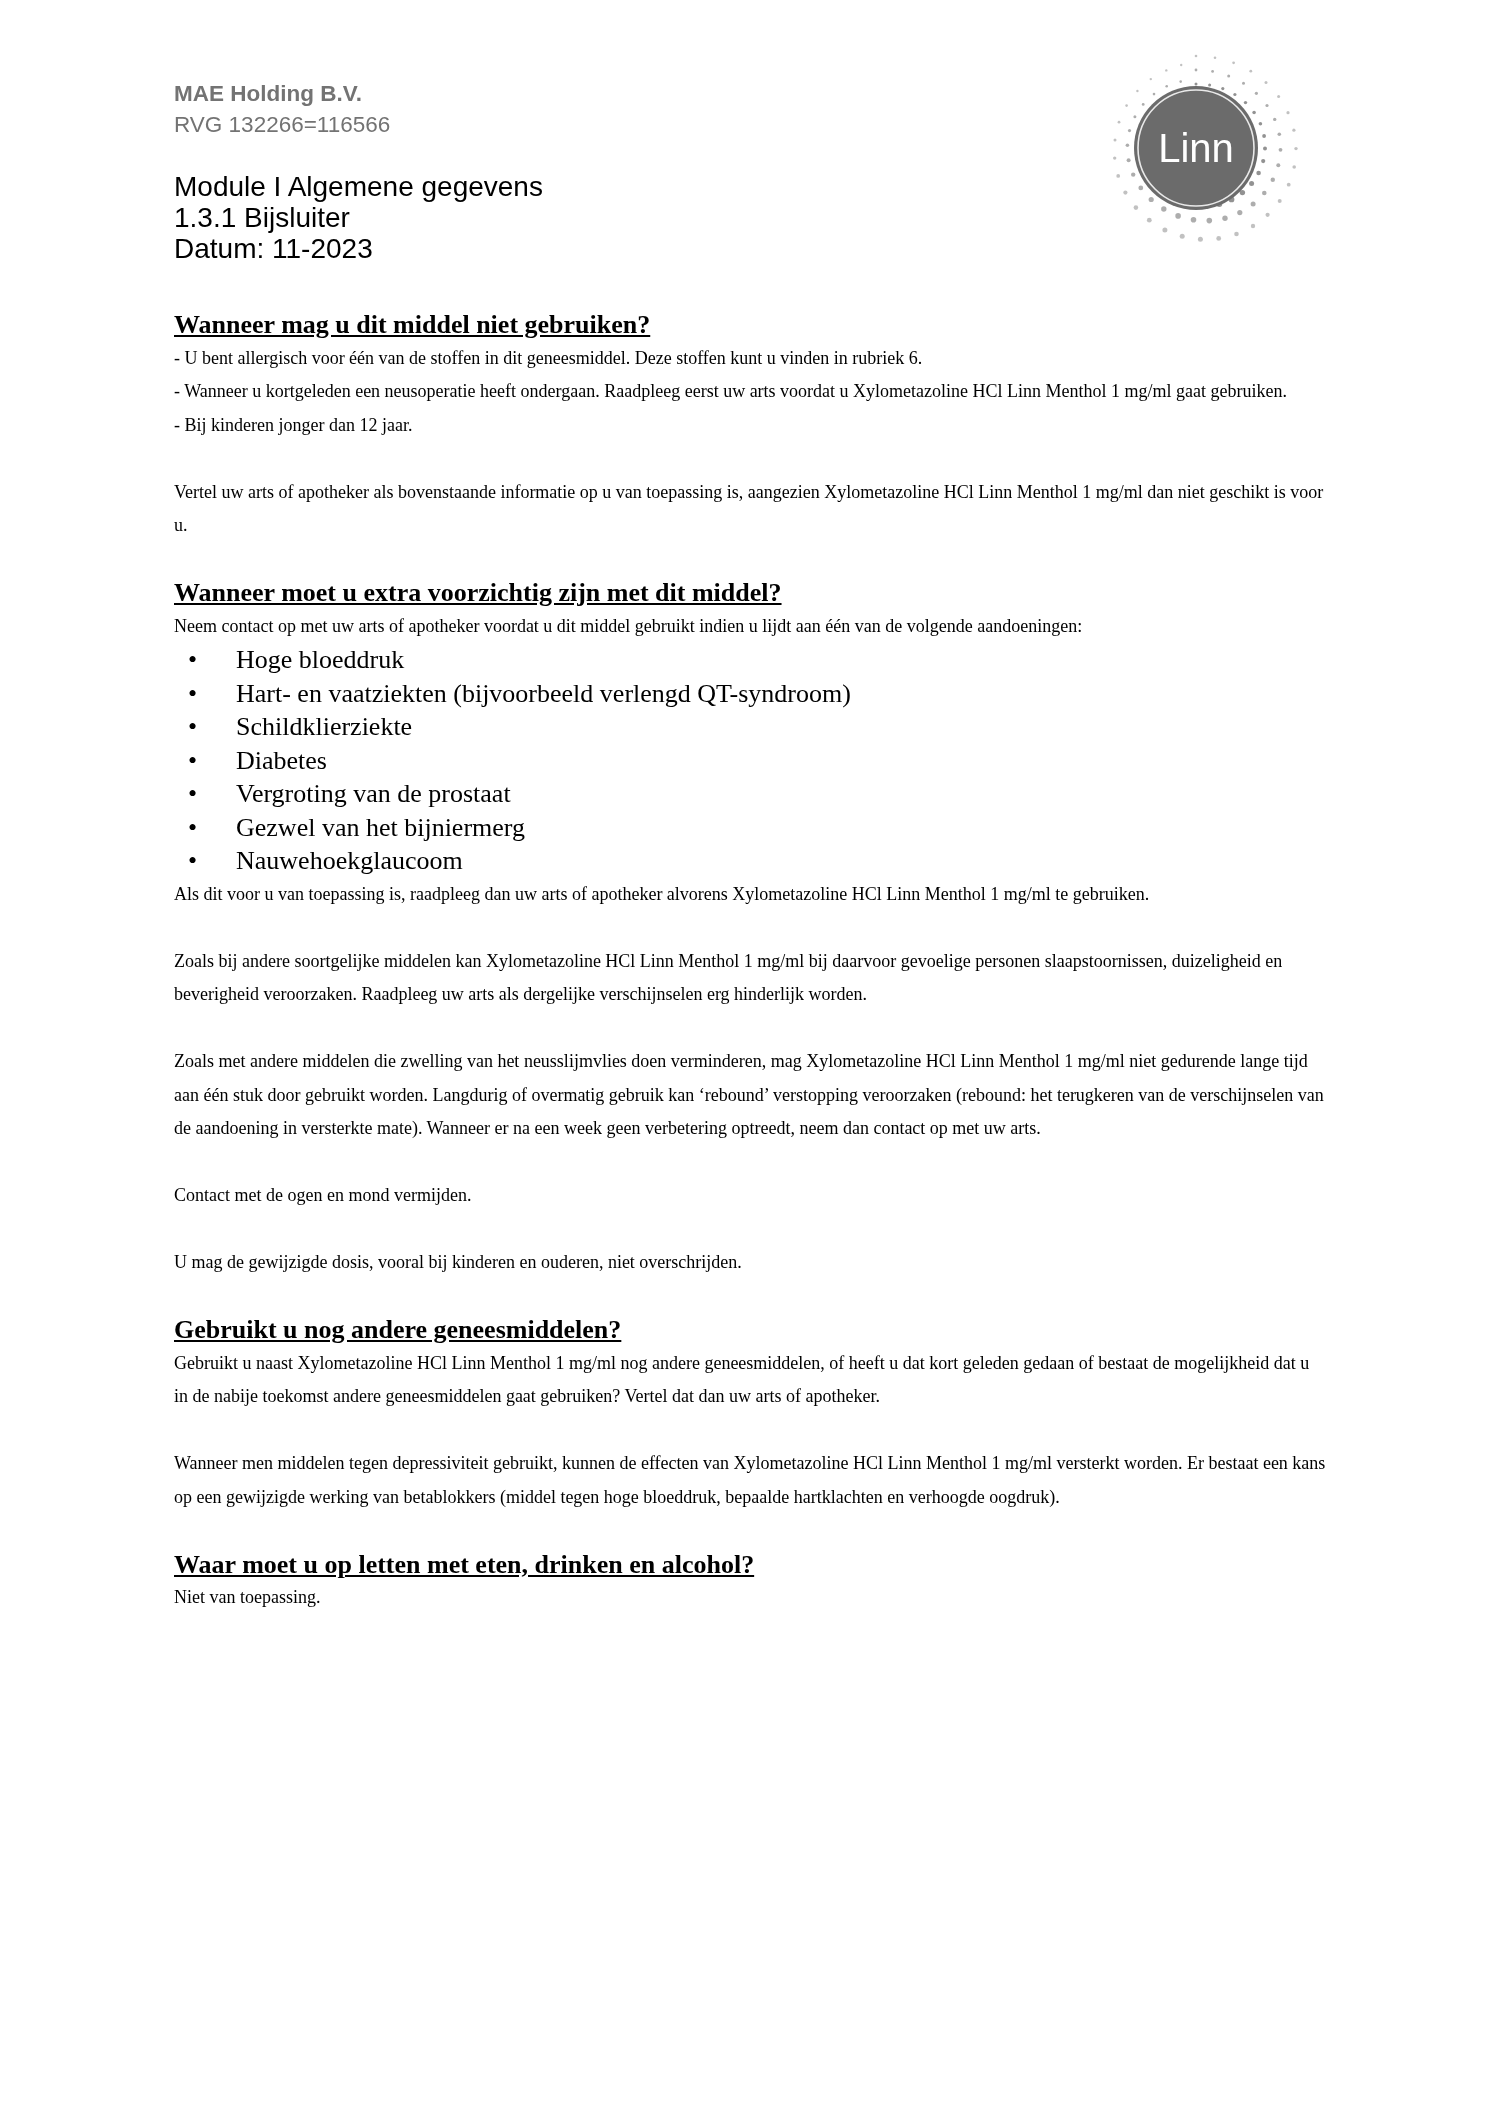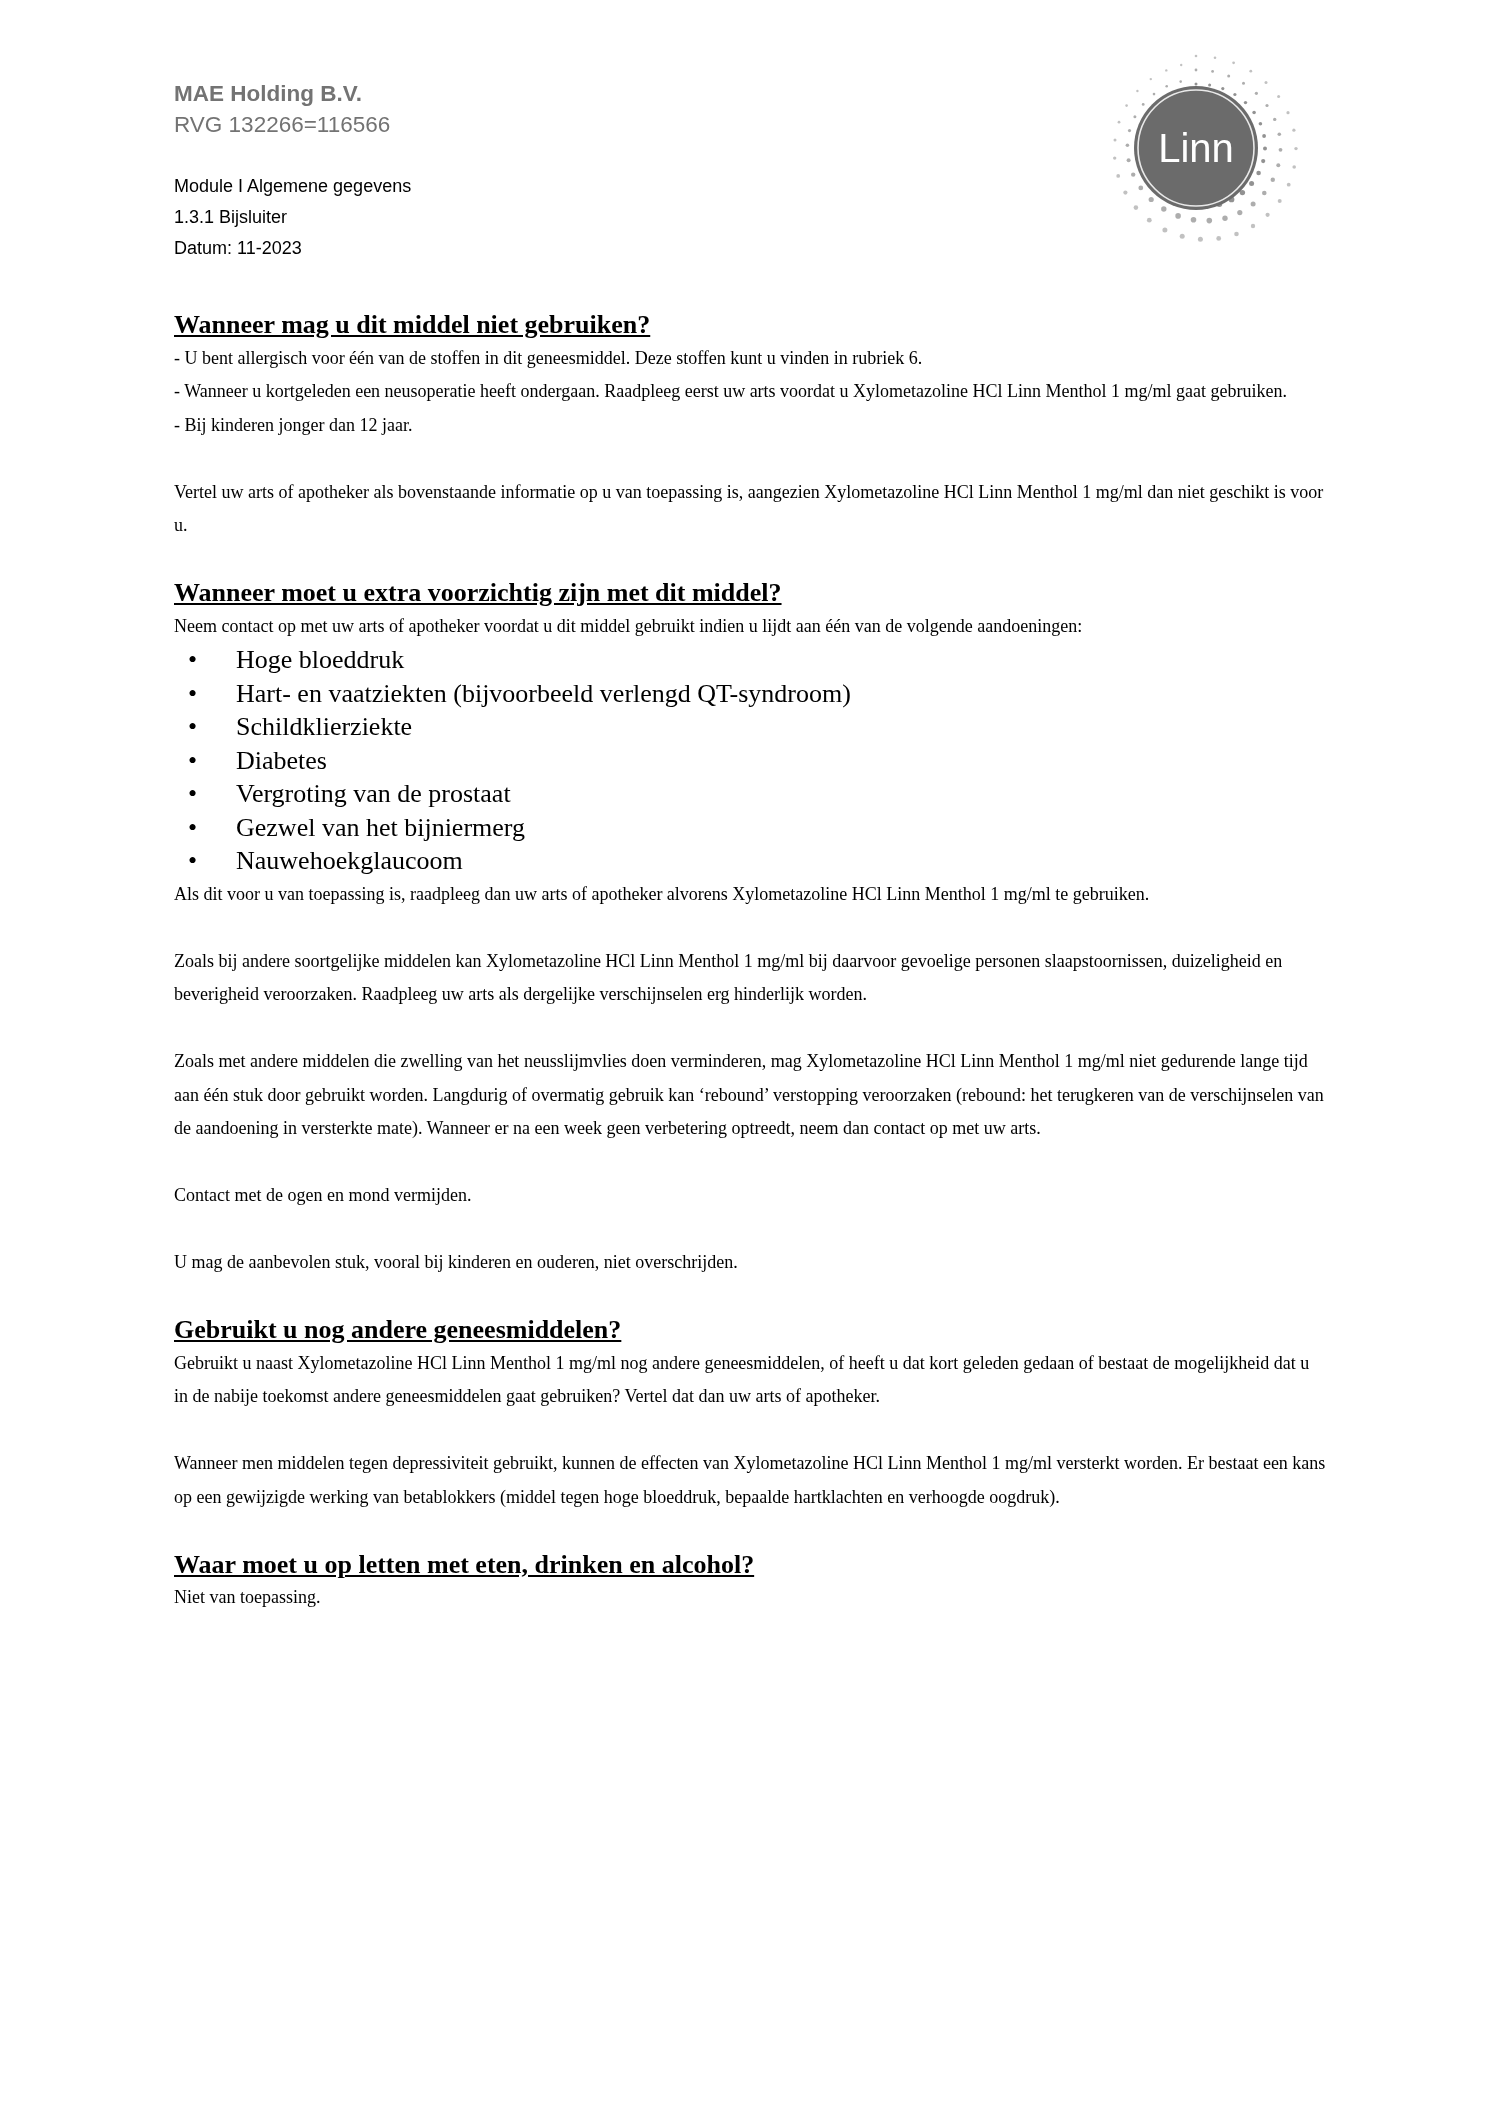--- a/index.html
+++ b/index.html
@@ -39,21 +39,21 @@
     color: #737373;
   }
   .doc-header .hdr-bold {
     font-weight: bold;
   }
   .doc-header .hdr-line {
     white-space: nowrap;
   }
   .meta-block {
     font-family: "Liberation Sans", "DejaVu Sans", sans-serif;
-    font-size: 18px;
+    font-size: 28px;
     line-height: 31px;
     margin-top: 31px;
   }
 
   
   .logo-wrap {
     position: absolute;
     left: 1090px;
     top: 48px;
     width: 212px;
@@ -250,21 +250,21 @@
         <li><span class="bullet-dot">•</span><span>Nauwehoekglaucoom</span></li>
       </ul>
       <div class="para">Als dit voor u van toepassing is, raadpleeg dan uw arts of apotheker alvorens Xylometazoline HCl Linn Menthol 1 mg/ml te gebruiken.</div>
       <div class="gap"></div>
       <div class="para">Zoals bij andere soortgelijke middelen kan Xylometazoline HCl Linn Menthol 1 mg/ml bij daarvoor gevoelige personen slaapstoornissen, duizeligheid en beverigheid veroorzaken. Raadpleeg uw arts als dergelijke verschijnselen erg hinderlijk worden.</div>
       <div class="gap"></div>
       <div class="para">Zoals met andere middelen die zwelling van het neusslijmvlies doen verminderen, mag Xylometazoline HCl Linn Menthol 1 mg/ml niet gedurende lange tijd aan één stuk door gebruikt worden. Langdurig of overmatig gebruik kan ‘rebound’ verstopping veroorzaken (rebound: het terugkeren van de verschijnselen van de aandoening in versterkte mate). Wanneer er na een week geen verbetering optreedt, neem dan contact op met uw arts.</div>
       <div class="gap"></div>
       <div class="para">Contact met de ogen en mond vermijden.</div>
       <div class="gap"></div>
-      <div class="para">U mag de aanbevolen stuk, vooral bij kinderen en ouderen, niet overschrijden.</div>
+      <div class="para">U mag de gewijzigde dosis, vooral bij kinderen en ouderen, niet overschrijden.</div>
       <div class="gap"></div>
 
       <div class="sec-head">Gebruikt u nog andere geneesmiddelen?</div>
       <div class="para">Gebruikt u naast Xylometazoline HCl Linn Menthol 1 mg/ml nog andere geneesmiddelen, of heeft u dat kort geleden gedaan of bestaat de mogelijkheid dat u in de nabije toekomst andere geneesmiddelen gaat gebruiken? Vertel dat dan uw arts of apotheker.</div>
       <div class="gap"></div>
       <div class="para">Wanneer men middelen tegen depressiviteit gebruikt, kunnen de effecten van Xylometazoline HCl Linn Menthol 1 mg/ml versterkt worden. Er bestaat een kans op een gewijzigde werking van betablokkers (middel tegen hoge bloeddruk, bepaalde hartklachten en verhoogde oogdruk).</div>
       <div class="gap"></div>
 
       <div class="sec-head">Waar moet u op letten met eten, drinken en alcohol?</div>
       <div class="para">Niet van toepassing.</div>

